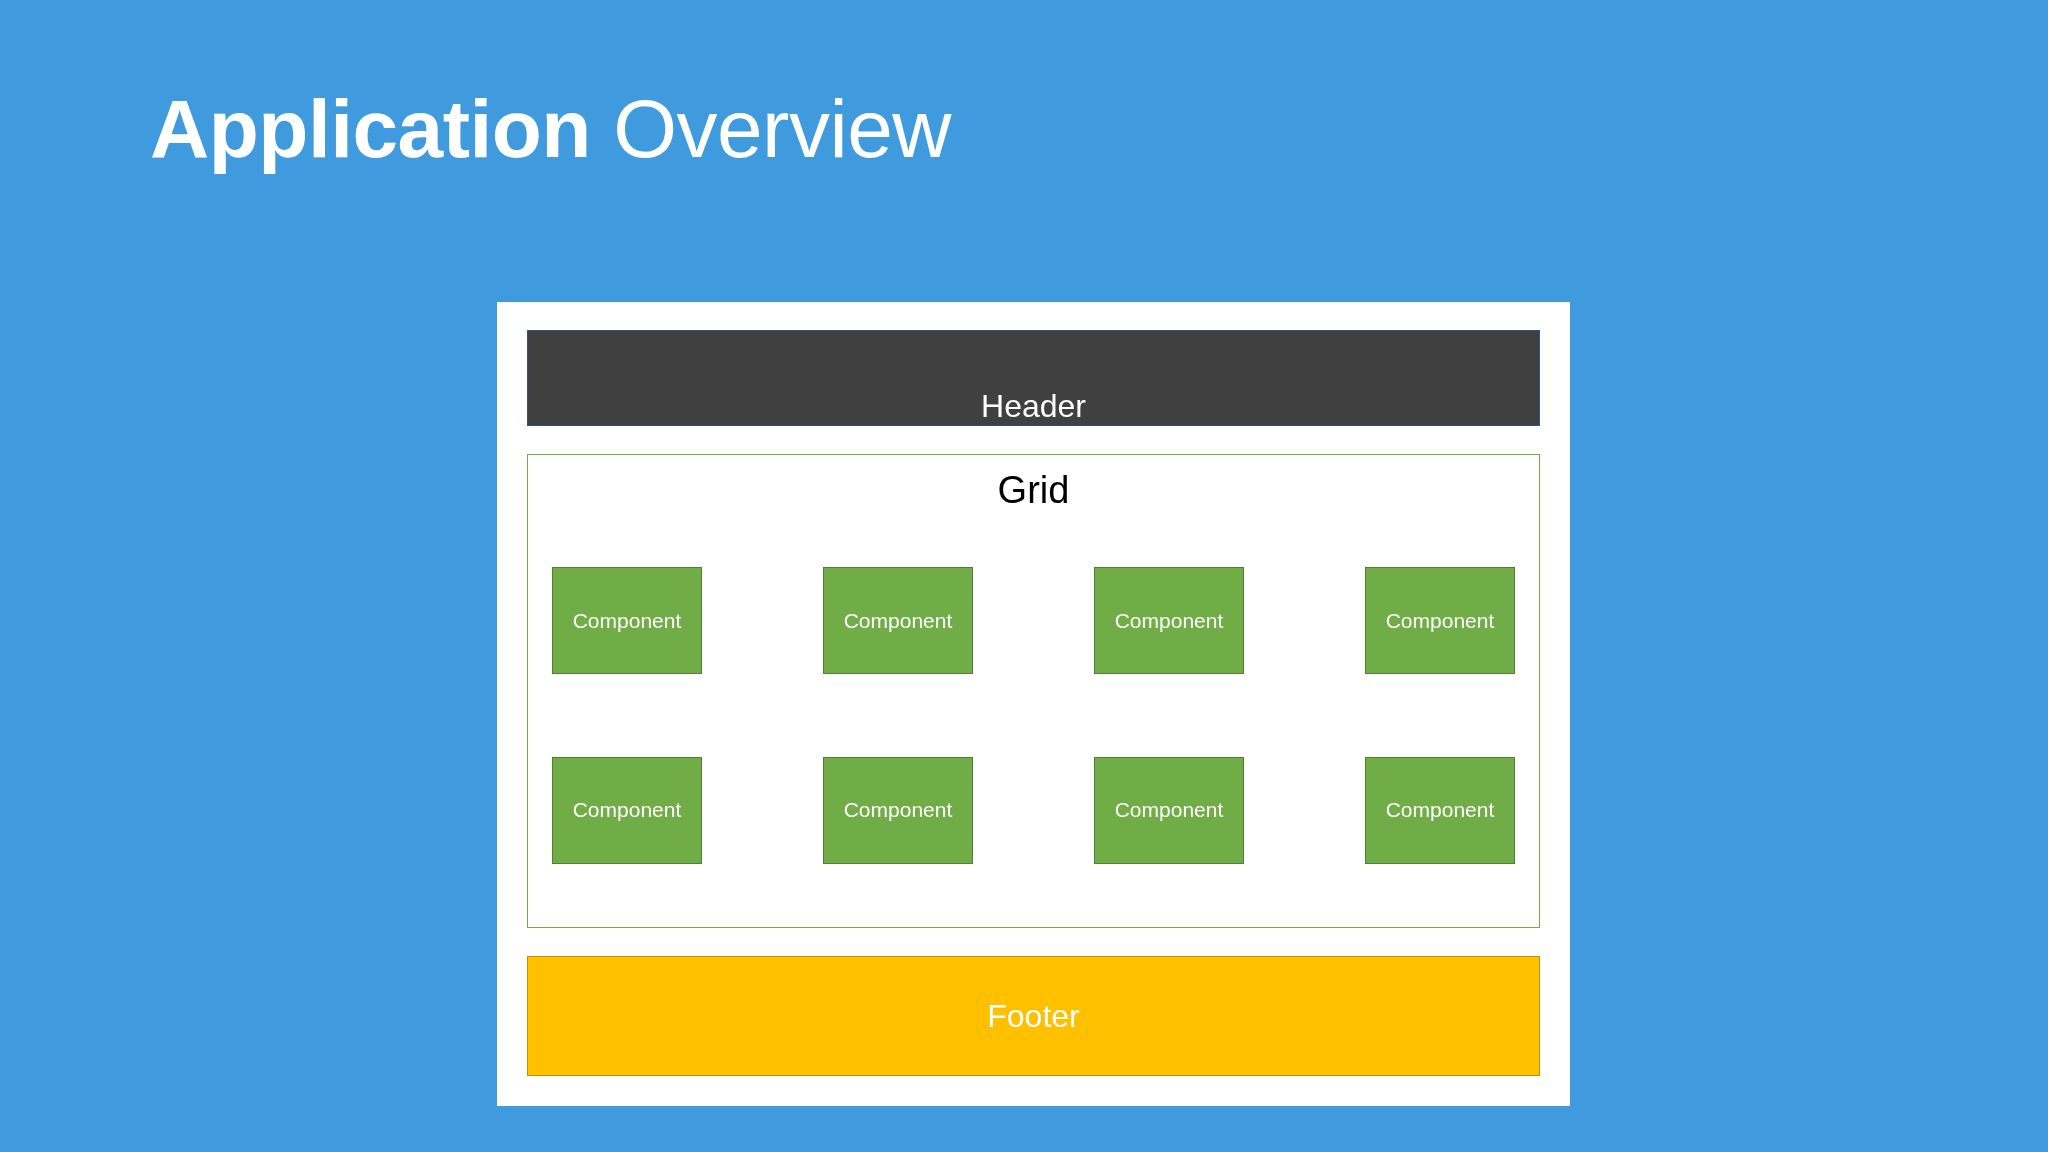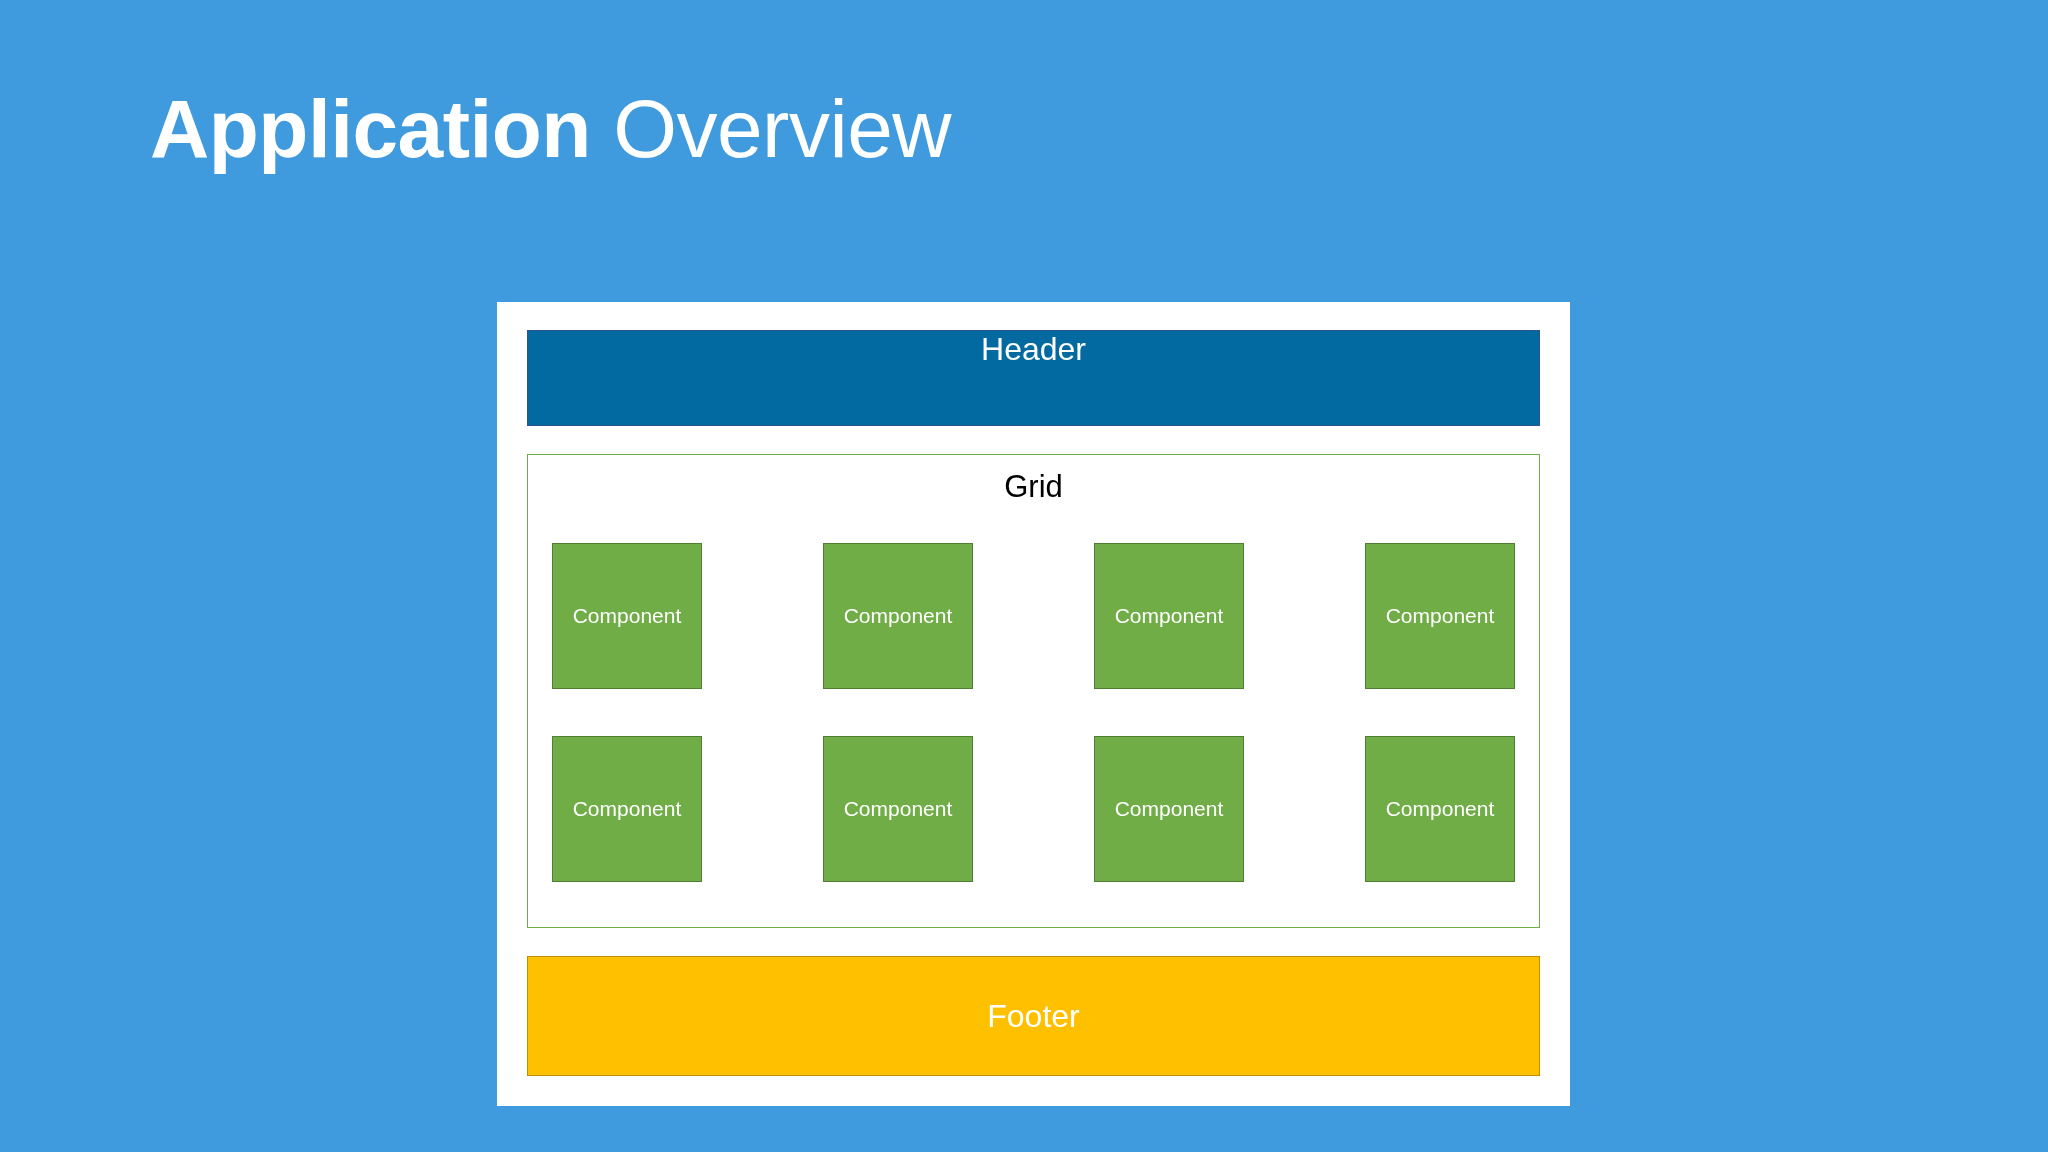--- a/index.html
+++ b/index.html
@@ -39,24 +39,24 @@
     height: 804px;
     background: #ffffff;
     padding: 28px 30px 30px 30px;
     display: flex;
     flex-direction: column;
   }
 
   
   #header-band {
     height: 96px;
-    background: #0369a1;
+    background: #404040;
     border: 1px solid #2f528f;
     display: flex;
-    align-items: flex-start;
+    align-items: flex-end;
     justify-content: center;
     flex: 0 0 auto;
   }
   #header-band .band-label {
     color: #ffffff;
     font-size: 32px;
     font-weight: 400;
   }
 
   
@@ -92,40 +92,40 @@
     flex: 1 1 auto;
     background: #ffffff;
     border: 1px solid #70ad47;
     display: flex;
     flex-direction: column;
     padding: 14px 24px 22px 24px;
   }
   #grid-title {
     text-align: center;
     color: #000000;
-    font-size: 31px;
+    font-size: 38px;
     font-weight: 400;
     margin-bottom: 14px;
     flex: 0 0 auto;
   }
   #grid-rows {
     flex: 1 1 auto;
     display: flex;
     flex-direction: column;
     justify-content: space-around;
     min-height: 0;
   }
   .grid-row {
     display: flex;
     justify-content: space-between;
     align-items: center;
   }
   .component-box {
     width: 150px;
-    height: 146px;
+    height: 107px;
     background: #70ad47;
     border: 1px solid #507e32;
     display: flex;
     align-items: center;
     justify-content: center;
   }
   .component-box .component-label {
     color: #ffffff;
     font-size: 21px;
     font-weight: 400;

